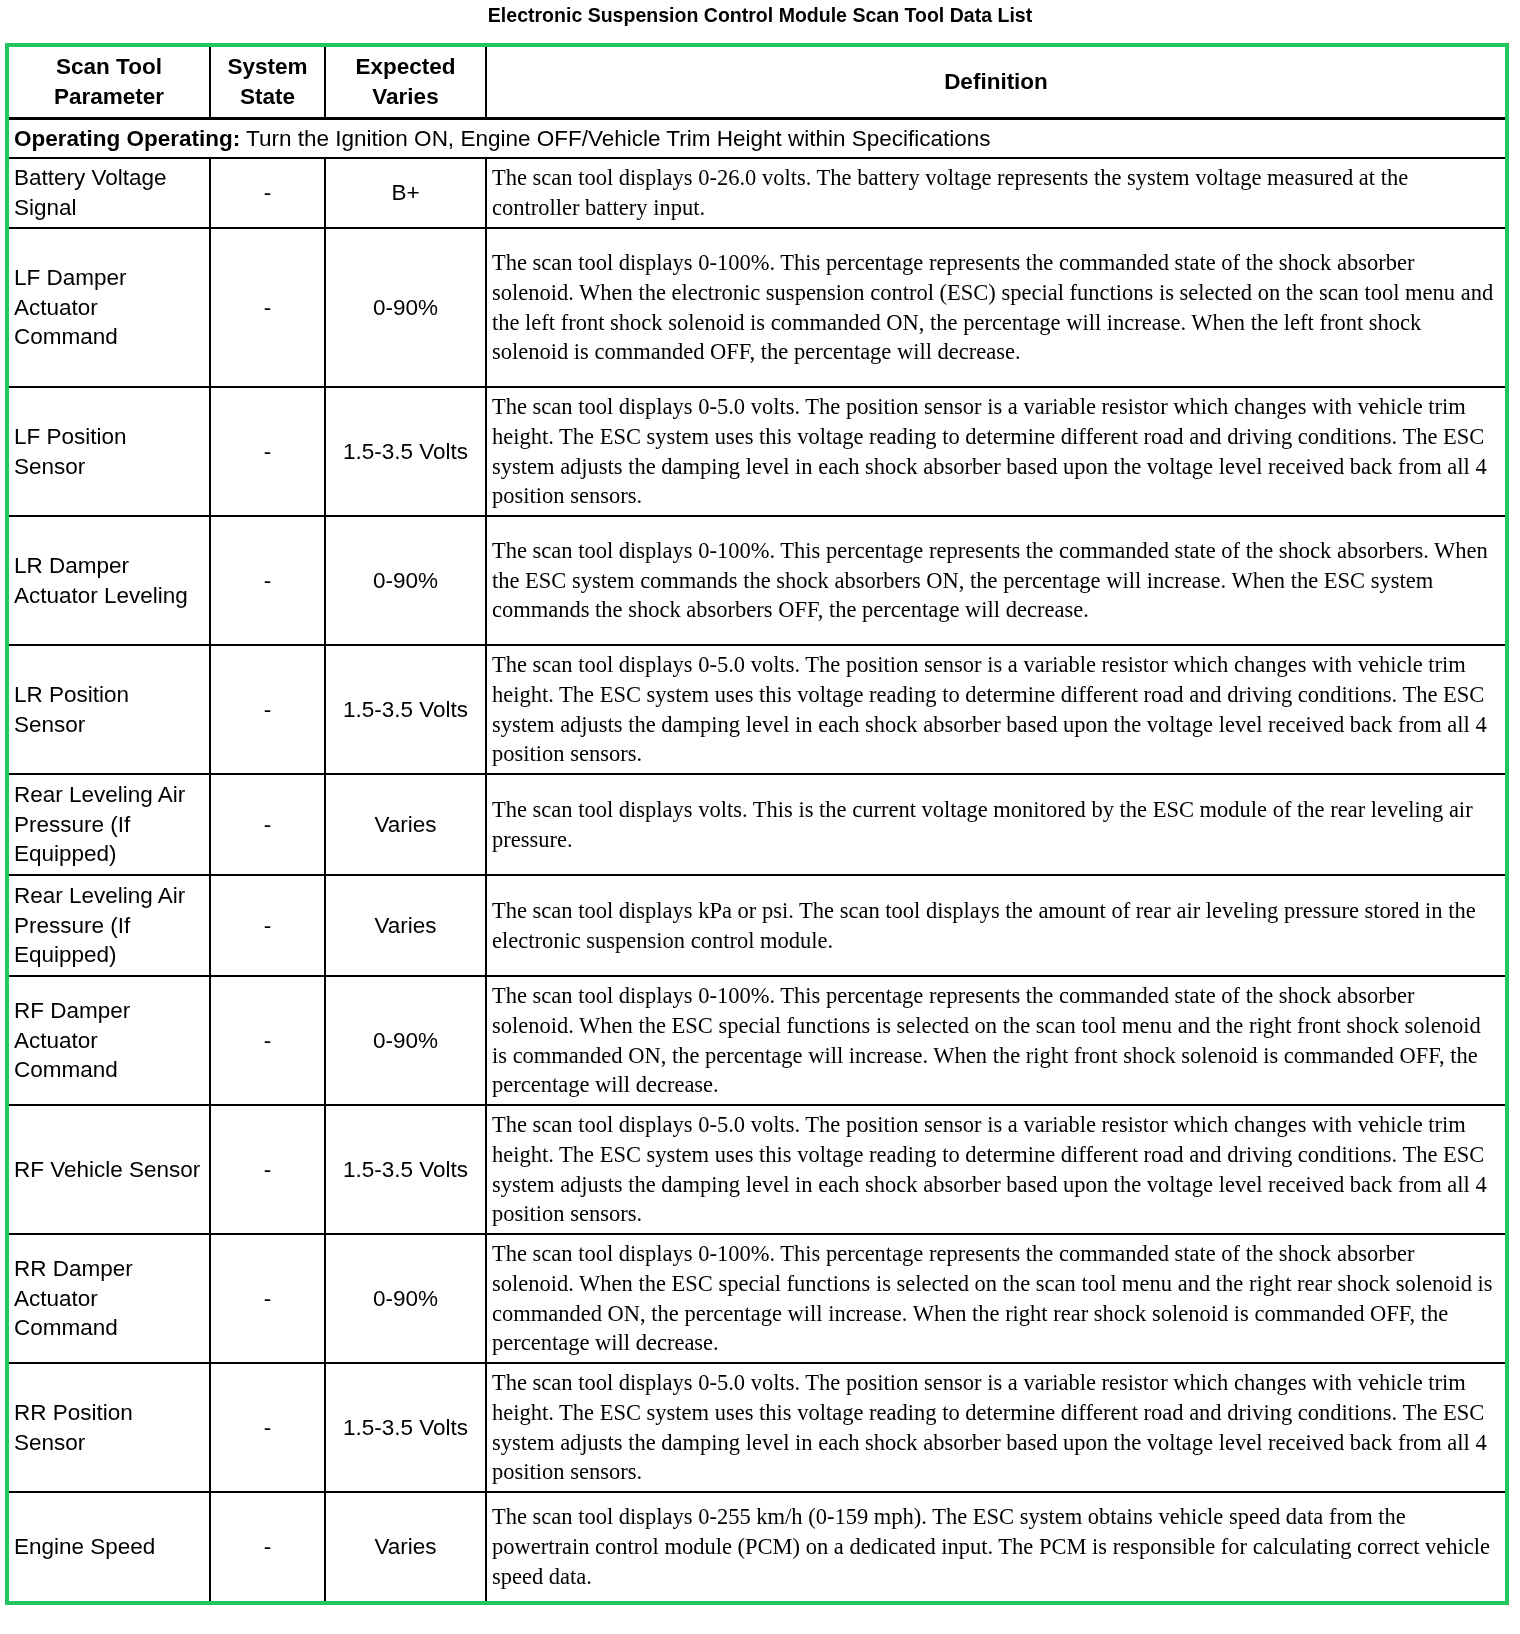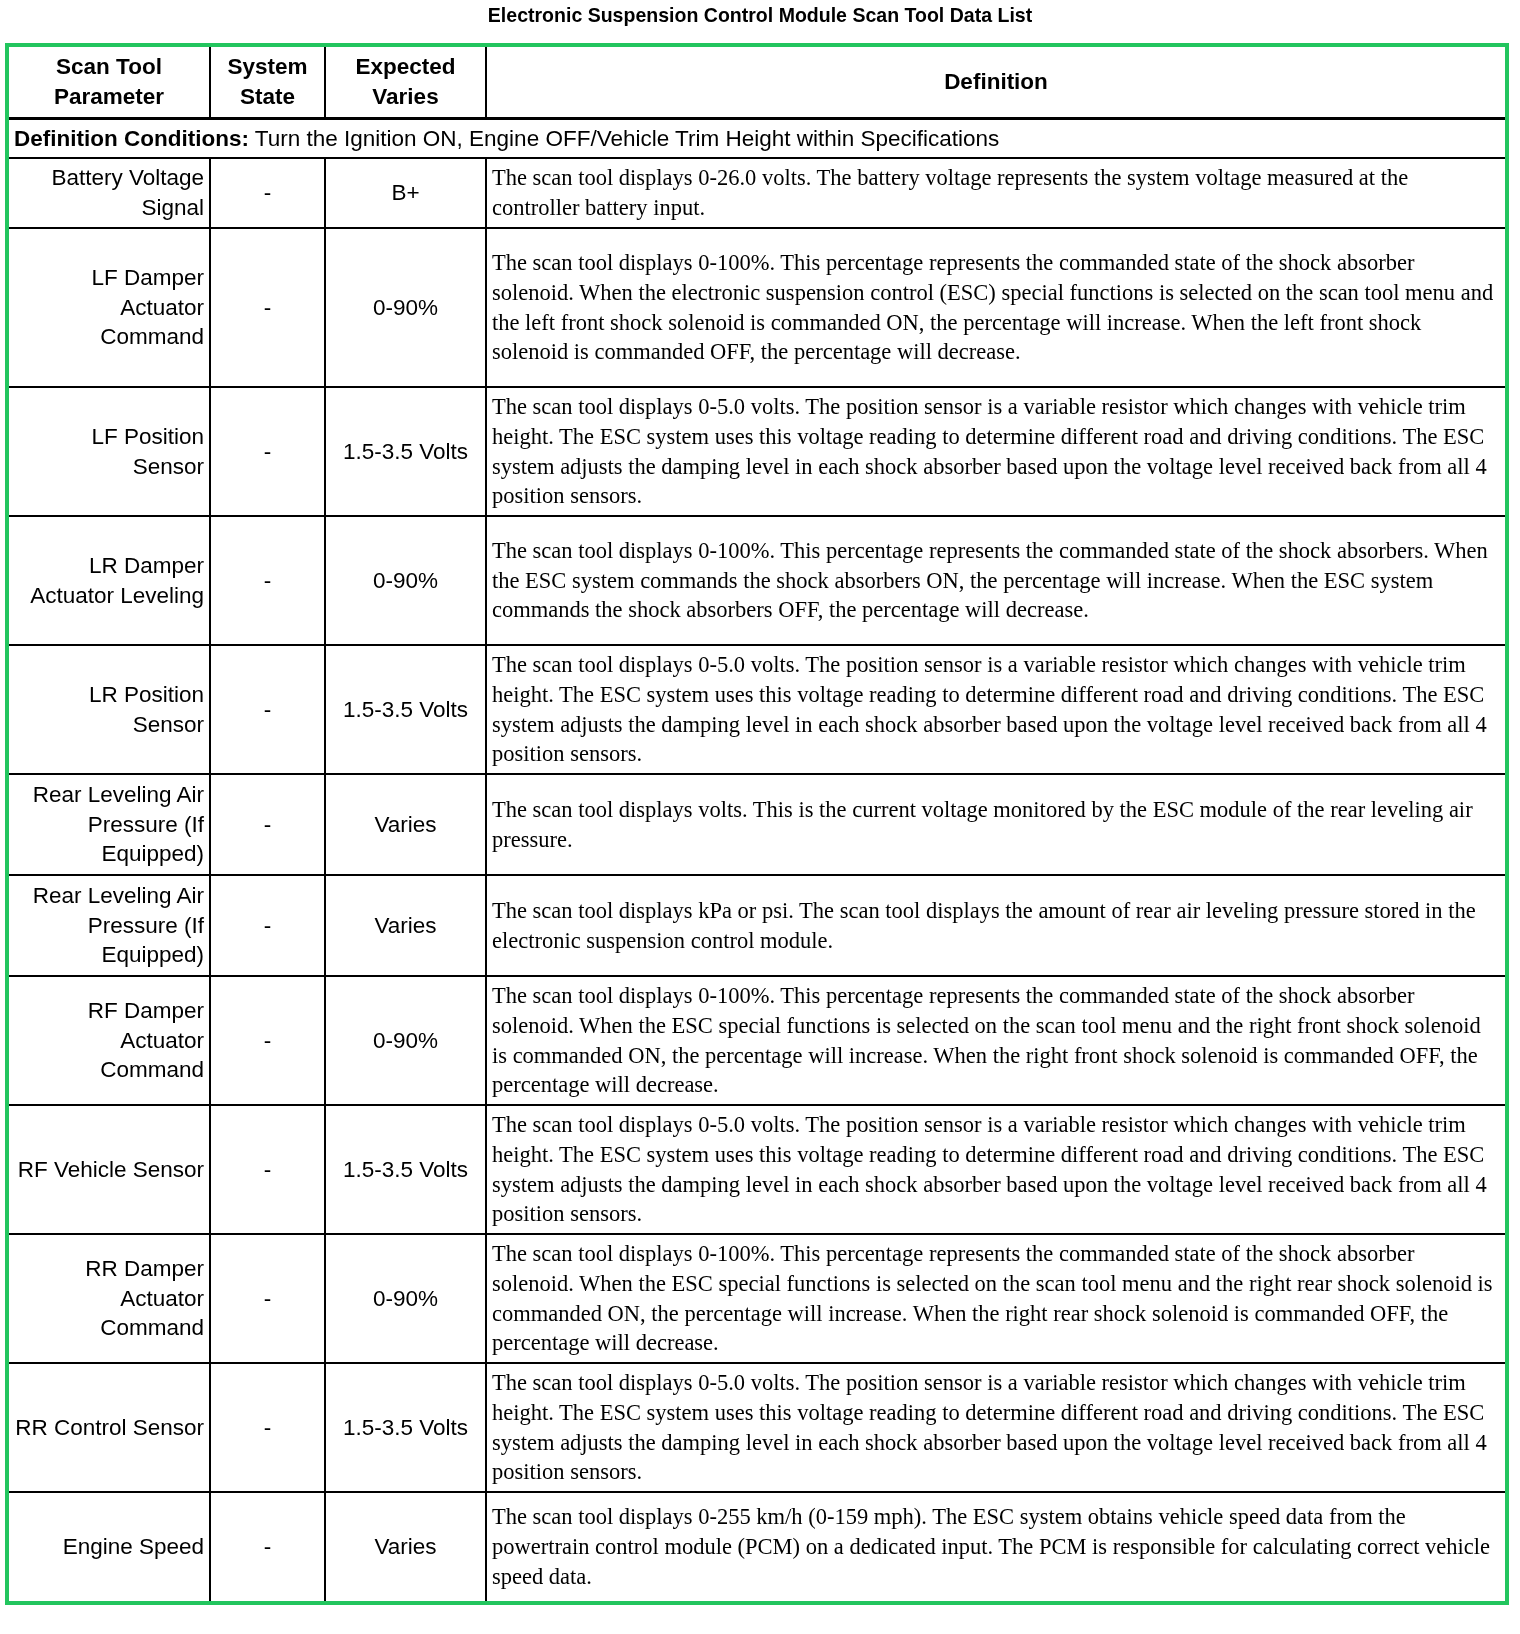--- a/index.html
+++ b/index.html
@@ -53,21 +53,21 @@
     th.def-head {
       vertical-align: bottom;
       padding-bottom: 4px;
     }
     td.op-cond {
       height: 37px;
       padding-left: 6px;
       border-bottom: 3px solid #000;
     }
     td.op-cond b { font-weight: bold; }
-    td.param { text-align: right; padding-left: 6px; }
+    td.param { text-align: left; padding-left: 6px; }
     td.state, td.expected { text-align: center; }
     td.def { text-align: left; padding-left: 6px; padding-right: 4px; font-family: Liberation Serif, serif; }
     tr.h2 td { height: 68px; }
     tr.h5 td { height: 157px; }
     tr.h4 td { height: 127px; }
     tr.h3 td { height: 99px; }
     tr.h3b td { height: 108px; }
     col.c1 { width: 203px; }
     col.c2 { width: 115px; }
     col.c3 { width: 161px; }
@@ -88,21 +88,21 @@
   <thead>
     <tr>
       <th>Scan Tool Parameter</th>
       <th>System State</th>
       <th>Expected Varies</th>
       <th class="def-head">Definition</th>
     </tr>
   </thead>
   <tbody>
     <tr>
-      <td class="op-cond" colspan="4"><b>Definition Conditions:</b><span> Turn the Ignition ON, Engine OFF/Vehicle Trim Height within Specifications</span></td>
+      <td class="op-cond" colspan="4"><b>Operating Operating:</b><span> Turn the Ignition ON, Engine OFF/Vehicle Trim Height within Specifications</span></td>
     </tr>
 
     <tr class="h2">
       <td class="param">Battery Voltage Signal</td>
       <td class="state">-</td>
       <td class="expected">B+</td>
       <td class="def">The scan tool displays 0-26.0 volts. The battery voltage represents the system voltage measured at the controller battery input.</td>
     </tr>
     <tr class="h5">
       <td class="param">LF Damper Actuator Command</td>
@@ -152,21 +152,21 @@
       <td class="expected">1.5-3.5 Volts</td>
       <td class="def">The scan tool displays 0-5.0 volts. The position sensor is a variable resistor which changes with vehicle trim height. The ESC system uses this voltage reading to determine different road and driving conditions. The ESC system adjusts the damping level in each shock absorber based upon the voltage level received back from all 4 position sensors.</td>
     </tr>
     <tr class="h4">
       <td class="param">RR Damper Actuator Command</td>
       <td class="state">-</td>
       <td class="expected">0-90%</td>
       <td class="def">The scan tool displays 0-100%. This percentage represents the commanded state of the shock absorber solenoid. When the ESC special functions is selected on the scan tool menu and the right rear shock solenoid is commanded ON, the percentage will increase. When the right rear shock solenoid is commanded OFF, the percentage will decrease.</td>
     </tr>
     <tr class="h4">
-      <td class="param">RR Control Sensor</td>
+      <td class="param">RR Position Sensor</td>
       <td class="state">-</td>
       <td class="expected">1.5-3.5 Volts</td>
       <td class="def">The scan tool displays 0-5.0 volts. The position sensor is a variable resistor which changes with vehicle trim height. The ESC system uses this voltage reading to determine different road and driving conditions. The ESC system adjusts the damping level in each shock absorber based upon the voltage level received back from all 4 position sensors.</td>
     </tr>
     <tr class="h3b">
       <td class="param">Engine Speed</td>
       <td class="state">-</td>
       <td class="expected">Varies</td>
       <td class="def">The scan tool displays 0-255 km/h (0-159 mph). The ESC system obtains vehicle speed data from the powertrain control module (PCM) on a dedicated input. The PCM is responsible for calculating correct vehicle speed data.</td>
     </tr>

